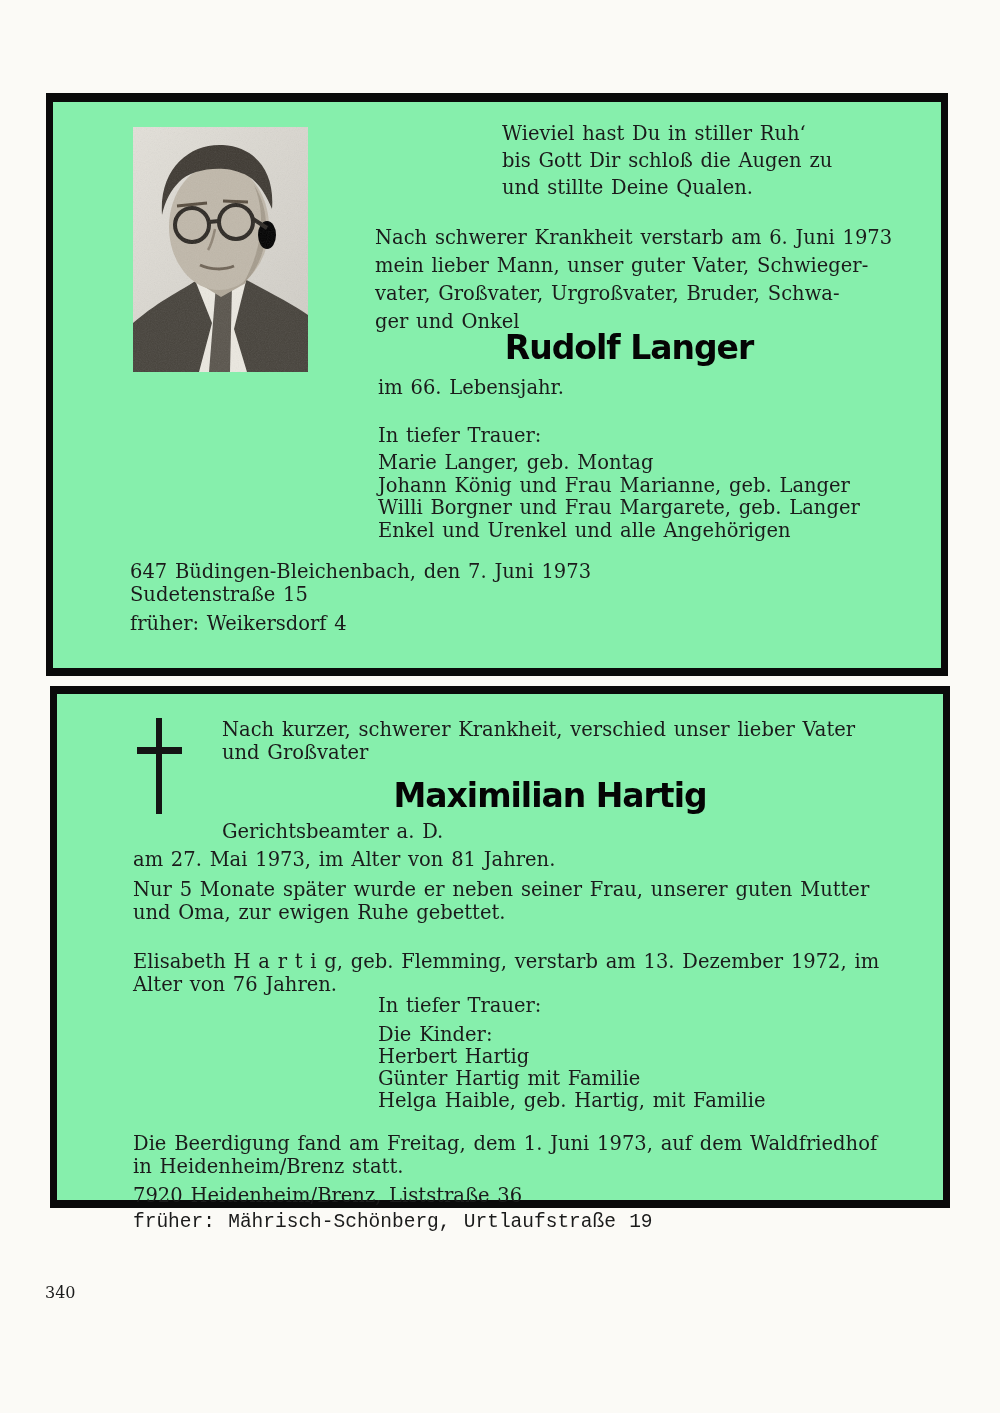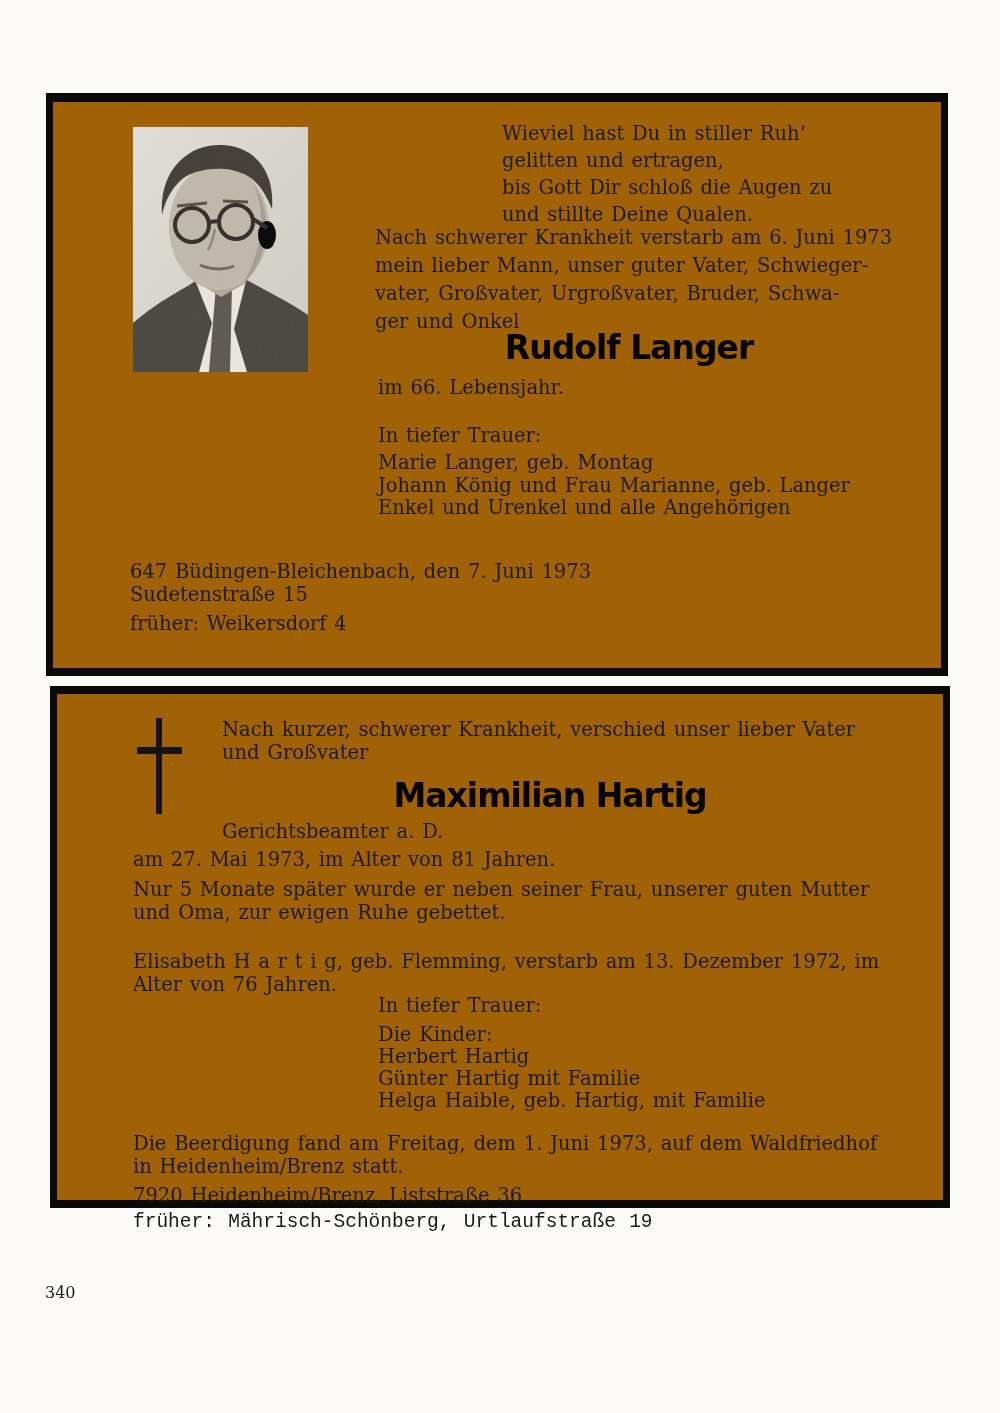--- a/index.html
+++ b/index.html
@@ -4,21 +4,21 @@
 <style>
   html,body{margin:0;padding:0;}
   body{
     width:1000px;height:1413px;position:relative;
     background:#fbfaf6;
     font-family:"DejaVu Serif","Liberation Serif",serif;
     color:#1b1b1b;
     overflow:hidden;
   }
   .notice{
-    position:absolute;background:#a16207;
+    position:absolute;background:#86efac;
     border:7px solid #0a0a0a;
   }
   #notice-langer{left:46px;top:93px;width:902px;height:583px;border-top-width:9px;border-bottom-width:8px;box-sizing:border-box;}
   #notice-hartig{left:50px;top:686px;width:900px;height:522px;border-top-width:8px;border-bottom-width:8px;box-sizing:border-box;}
   .abs{position:absolute;white-space:nowrap;}
   .body-text{font-size:19.5px;line-height:27px;word-spacing:0.08em;}
   .tight{line-height:22.5px;}
   .para{line-height:23px;}
   .headline{
     font-family:"DejaVu Sans","Liberation Sans",sans-serif;
@@ -64,41 +64,41 @@
       </g>
       <path d="M44,79 L74,76 M90,74 L115,75" stroke="#574c3e" stroke-width="3" fill="none"></path>
       <path d="M82,102 C80,112 78,118 75,123" stroke="#8f8475" stroke-width="2.5" fill="none"></path>
       <path d="M67,138 C78,143 92,143 101,139" stroke="#6e6355" stroke-width="3" fill="none"></path>
       <rect width="175" height="245" filter="url(#grain)" opacity="0.13"></rect>
     </svg>
   </div>
 
   <div class="abs body-text" style="left:449px;top:18px;">
     <div>Wieviel hast Du in stiller Ruh‘</div>
-    <div>gelitten und ertragen,</div>
     <div>bis Gott Dir schloß die Augen zu</div>
     <div>und stillte Deine Qualen.</div>
   </div>
 
   <div class="abs body-text" style="left:322px;top:122px;line-height:28px;">
     <div>Nach schwerer Krankheit verstarb am 6. Juni 1973</div>
     <div>mein lieber Mann, unser guter Vater, Schwieger-</div>
     <div>vater, Großvater, Urgroßvater, Bruder, Schwa-</div>
     <div>ger und Onkel</div>
   </div>
 
   <div class="abs headline" style="left:322px;top:226px;width:508px;">Rudolf Langer</div>
 
   <div class="abs body-text" style="left:325px;top:272px;">im 66. Lebensjahr.</div>
 
   <div class="abs body-text" style="left:325px;top:320px;">In tiefer Trauer:</div>
 
   <div class="abs body-text tight" style="left:325px;top:350px;">
     <div><span class="boldname">Marie Langer,</span><span> geb. Montag</span></div>
     <div><span class="boldname">Johann König und Frau Marianne,</span><span> geb. Langer</span></div>
+    <div><span class="boldname">Willi Borgner und Frau Margarete,</span><span> geb. Langer</span></div>
     <div><span class="boldname">Enkel und Urenkel und alle Angehörigen</span><span></span></div>
   </div>
 
   <div class="abs body-text" style="left:77px;top:458px;line-height:23px;">
     <div>647 Büdingen-Bleichenbach, den 7. Juni 1973</div>
     <div>Sudetenstraße 15</div>
   </div>
   <div class="abs body-text" style="left:77px;top:508px;">früher: Weikersdorf 4</div>
 </div>
 

